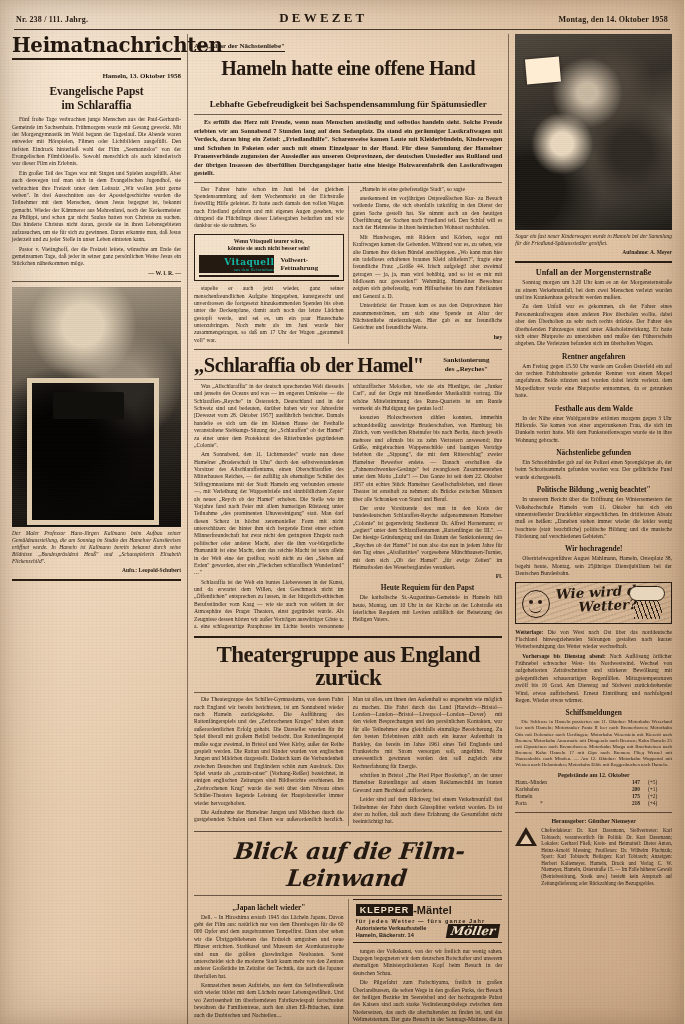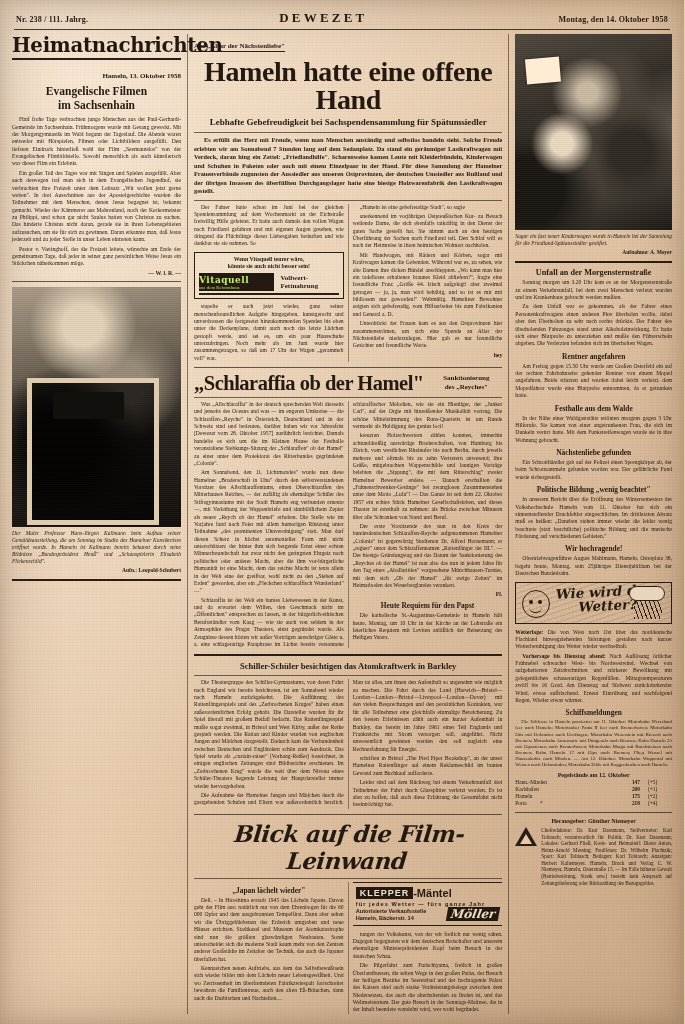--- a/index.html
+++ b/index.html
@@ -67,22 +67,22 @@
     text-indent:7px;hyphens:auto;word-spacing:.2px;}
   p.body.noind{text-indent:0;}
   .sig{text-align:right;font-weight:bold;font-size:5.8px;margin:1px 0 3px 0;}
 
   .hr-thin{border-top:1px solid rgba(42,29,19,.7);margin:5px 0;}
   .hr-dbl{border-top:2px solid #2a1d13;margin:6px 0 5px 0;}
 
   
   .kicker{font-size:7px;font-weight:bold;border-bottom:1px solid #2a1d13;
     display:inline-block;padding-bottom:1px;margin:0 0 4px 0;}
-  .lead-title{font-size:28px;font-weight:bold;text-align:center;letter-spacing:-.4px;
-    line-height:1;margin:2px 0 3px 0;font-family:"Liberation Serif",serif;}
+  .lead-title{font-size:20px;font-weight:bold;text-align:center;letter-spacing:-.4px;
+    line-height:1;margin:2px 0 21px 0;font-family:"Liberation Serif",serif;}
   .lead-sub{font-size:9px;font-weight:bold;text-align:center;margin:0 0 5px 0;}
   .lead-intro{font-size:6.3px;font-weight:bold;line-height:1.35;text-align:justify;
     text-indent:10px;margin:0 0 4px 0;}
   .rule-hair{border-top:1px solid rgba(42,29,19,.65);margin:3px 0;}
 
   .two-col{column-count:2;column-gap:9px;column-rule:1px solid rgba(45,30,18,.45);}
 
   
   .photo{position:relative;width:100%;background:#6d6257;overflow:hidden;
     filter:contrast(1.05) sepia(.25);}
@@ -111,21 +111,21 @@
   .ph-painter .hat{position:absolute;left:24%;top:44%;width:42%;height:11%;
     background:#171412;border-radius:2px;}
   .caption{font-size:5.5px;line-height:1.3;font-style:italic;text-align:justify;
     margin:3px 0 2px 0;}
   .credit{font-size:5.5px;font-weight:bold;text-align:right;margin:0 0 3px 0;}
 
   
   .ad-vitaquell{border:1px solid #2a1d13;padding:3px 4px;margin:4px 0;background:rgba(255,248,236,.2);}
   .ad-vitaquell .l1{font-size:5.8px;font-weight:bold;text-align:center;line-height:1.25;}
   .ad-vitaquell .row{display:flex;align-items:center;gap:6px;margin-top:3px;}
-  .ad-vitaquell .logo{flex:0 0 54%;background:#241a12;color:#bef264;text-align:left;
+  .ad-vitaquell .logo{flex:0 0 54%;background:#241a12;color:#14b8a6;text-align:right;
     padding:2px 0 1px 0;}
   .ad-vitaquell .logo .nm{font-family:"DejaVu Serif",serif;font-size:9px;font-weight:bold;letter-spacing:.5px;}
   .ad-vitaquell .logo .sm{font-size:4.2px;letter-spacing:.3px;}
   .ad-vitaquell .rt{font-size:7px;font-weight:bold;line-height:1.15;}
   .ad-vitaquell .underbar{border-top:2px solid #2a1d13;margin-top:2px;}
 
   .ad-klepper{border-top:1.5px solid #2a1d13;border-bottom:1.5px solid #2a1d13;
     padding:4px 3px;margin:5px 0;}
   .ad-klepper .top{display:flex;align-items:center;}
   .ad-klepper .kbox{background:#241a12;color:#f0dfc4;font-family:"Liberation Sans",sans-serif;
@@ -203,22 +203,22 @@
   <div class="cols">
 
     <div class="col col-a">
 
       <div class="gothic">Heimatnachrichten</div>
       <div class="nameplate-rule"></div>
 
       <div class="dateline">Hameln, 13. Oktober 1958</div>
 
       <h2 class="head-center">
-        <span>Evangelische Filmen</span><br>
-        <span>im Sachsenhain</span>
+        <span>Evangelische Papst</span><br>
+        <span>im Schlaraffia</span>
       </h2>
 
       <p class="body">Fünf frohe Tage verbrachten junge Menschen aus der Paul-Gerhardt-Gemeinde im Sachsenhain. Frühmorgens wurde mit Gesang geweckt. Mit der Morgengymnastik im Wald begann der Tageslauf. Die Abende waren entweder mit Hörspielen, Filmen oder Lichtbildern ausgefüllt. Den tiefsten Eindruck hinterließ wohl der Film „Seemannslos" von der Evangelischen Filmbildstelle. Sowohl menschlich als auch künstlerisch war dieser Film ein Erlebnis.</p>
       <p class="body">Ein großer Teil des Tages war mit Singen und Spielen ausgefüllt. Aber auch deswegen traf man sich in dem Evangelischen Jugendhof, sie verbrachten ihre Freizeit unter dem Leitsatz „Wir wollen jetzt gerne weben". In drei Ausschnitten aus der Apostelgeschichte wurden die Teilnehmer mit dem Menschen, denen Jesus begegnet ist, bekannt gemacht. Wieder der Kämmerer aus Mohrenland, noch der Kerkermeister zu Philippi, und schon gar nicht Saulus hatten von Christus zu suchen. Das hinderte Christus nicht daran, gerade sie in ihren Lebensgebieten aufzusuchen, um sie für sich zu gewinnen. Daran erkannte man, daß Jesus jederzeit und zu jeder Stelle in unser Leben eintreten kann.</p>
       <p class="body">Pastor v. Vietinghoff, der die Freizeit leitete, wünschte am Ende der gemeinsamen Tage, daß jeder in seiner ganz persönlichen Weise Jesus ein Stückchen näherkommen möge.</p>
       <div class="sig">— W. l. R. —</div>
 
       <div class="hr-thin"></div>
 
       <div class="photo ph-painter">
@@ -289,21 +289,21 @@
         <p class="body">Der erste Vorsitzende des nun in den Kreis der bundesdeutschen Schlaraffen-Reyche aufgenommenen Hamelner „Colonie" ist gegenwärtig Studienrat Dr. Alfred Hornemann; er „regiert" unter dem Schlaraffennamen „Rattenfänger der III.". — Der hiesige Gründungstag und das Datum der Sanktionierung des „Reyches ob der Hamel" ist nun also das nun in jedem Jahre für den Tag eines „Aballaritties" vorgesehene Münchhausen-Turnier, mit dem sich „Ob der Hamel" „für ewige Zeiten" im Heimatboden des Weserberglandes verankert.</p>
         <div class="sig">Fl.</div>
 
         <h4 class="sub-small">Heute Requiem für den Papst</h4>
         <p class="body">Die katholische St.-Augustinus-Gemeinde in Hameln hält heute, Montag, um 10 Uhr in der Kirche an der Lohstraße ein feierliches Requiem mit Leviten anläßlich der Beisetzung des Heiligen Vaters.</p>
       </div>
 
       <div class="hr-dbl"></div>
 
       
-      <div class="theater-sub">Schiller-Schüler besichtigen das Atomkraftwerk in Barkley</div>
+      <div class="theater-title">Theatergruppe aus England zurück</div>
       <div class="rule-hair"></div>
       <div class="two-col">
         <p class="body">Die Theatergruppe des Schiller-Gymnasiums, von deren Fahrt nach England wir bereits berichteten, ist am Sonnabend wieder nach Hameln zurückgekehrt. Die Aufführung des Rattenfängerspiels und des „Zerbrochenen Kruges" haben einen außerordentlichen Erfolg gehabt. Die Darsteller wurden für ihr Spiel überall mit großem Beifall bedacht. Das Rattenfängerspiel mußte sogar zweimal, in Bristol und West Kirby, außer der Reihe gespielt werden. Die Rattan und Kinder wurden von englischen Jungen und Mädchen dargestellt. Dadurch kam die Verbundenheit zwischen Deutschen und Engländern schön zum Ausdruck. Das Spiel wurde als „curtain-raiser" (Vorhang-Reißer) bezeichnet, in einigen englischen Zeitungen sind Bildberichte erschienen. Im „Zerbrochenen Krug" wurde die weit über dem Niveau eines Schüler-Theaters liegende Leistung der Hauptdarsteller immer wieder hervorgehoben.</p>
         <p class="body">Die Aufnahme der Hamelner Jungen und Mädchen durch die gastgebenden Schulen und Eltern war außerordentlich herzlich. Man tat alles, um ihnen den Aufenthalt so angenehm wie möglich zu machen. Die Fahrt durch das Land (Harwich—Bristol—London—Landon—Bristol—Liverpool—London—Dover) mit den vielen Besprechungen und den persönlichen Kontakten, war für alle Teilnehmer eine gleichfalls einmalige Bereicherung. Zu den besten Erlebnissen zählt auch ein kurzer Aufenthalt in Barkley, das bereits im Jahre 1961 eines Teil Englands und Frankreichs mit Strom versorgen soll, angeführt. Nicht unwesentlich gewinnen werden den soll zugleich eine Rechnerfahrung für Energie.</p>
         <p class="body">schriften in Bristol „The Pied Piper Bookshop", an der unser Hamelner Rattenfänger auf einem Reklameschild im bunten Gewand zum Buchkauf aufforderte.</p>
         <p class="body">Leider sind auf dem Rückweg bei einem Verkehrsunfall drei Teilnehmer der Fahrt durch Glassplitter verletzt worden. Es ist aber zu hoffen, daß auch diese Erfahrung die Gesamtfahrt nicht beeinträchtigt hat.</p>
       </div>
 
       <div class="hr-thin"></div>
 

